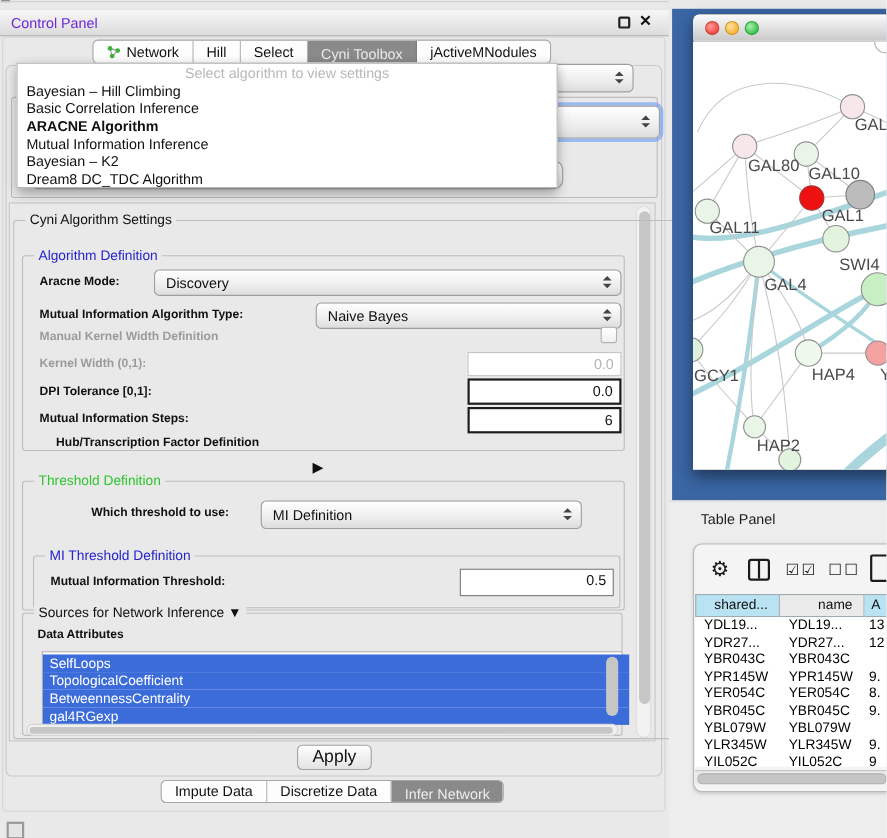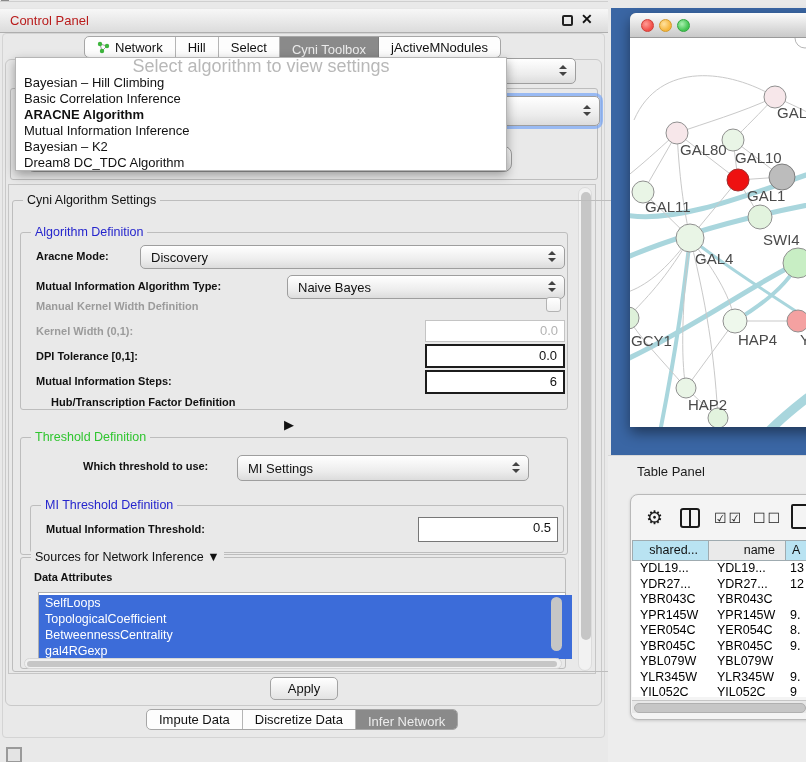--- a/index.html
+++ b/index.html
@@ -6,21 +6,21 @@
   #root{
     position:relative;width:806px;height:762px;overflow:hidden;
     background:#e9e9e9;font-family:"Liberation Sans",sans-serif;font-size:13px;color:#111;
   }
   .abs{position:absolute;box-sizing:border-box;}
   .nowrap{white-space:nowrap;}
   
   .cp-topline{left:0;top:1px;width:608px;height:1px;background:#cfcfcf;}
   .cp-header{left:0;top:8px;width:608px;height:25px;background:linear-gradient(#f7f7f7,#dcdcdc);
     border-top:1px solid #e6e6e6;border-bottom:1px solid #aeaeae;}
-  .cp-title{left:10px;top:13px;font-size:13px;color:#b91c1c;}
+  .cp-title{left:10px;top:13px;font-size:13px;color:#6d28d9;}
   .float-btn{left:562px;top:15px;width:11px;height:11px;border:2px solid #222;border-radius:2px;background:transparent;}
   .close-btn{left:581px;top:11px;font-size:14px;font-weight:bold;color:#111;}
   .cp-outer{left:2px;top:33px;width:603px;height:705px;border:1px solid #d4d4d4;border-radius:4px;}
   .tab-panel{left:5px;top:59px;width:597px;height:647px;border:1px solid #c9c9c9;border-radius:6px;background:#e9e9e9;}
   
   .seg{display:flex;align-items:stretch;background:#fdfdfd;border:1px solid #a6a6a6;border-radius:5px;overflow:hidden;}
   .seg .tab{display:flex;align-items:center;gap:5px;padding:0 12px;font-size:13px;color:#111;
     border-right:1px solid #b5b5b5;background:transparent;}
   .seg .tab:last-child{border-right:none;}
   .seg .tab.sel{background:#8a8a8a;color:#ececec;border-right-color:#7d7d7d;align-items:flex-end;}
@@ -39,32 +39,32 @@
   .lbl{font-size:11px;font-weight:bold;color:#111;white-space:nowrap;}
   .lbl.dis{color:#9b9b9b;}
   
   .tb{border:1px solid #bdbdbd;border-radius:3px;}
   .tb-title{position:absolute;top:-8px;left:10px;background:#e9e9e9;padding:0 4px;font-size:12.5px;white-space:nowrap;}
   .tb-title.blue{color:#2525cd;}
   .tb-title.green{color:#2fc52f;}
   
   .popup{left:15px;top:57px;width:492px;height:114px;background:#fff;border:1px solid #b5b5b5;
     box-shadow:0 4px 10px rgba(0,0,0,.35);z-index:10;}
-  .popup .ph{height:17px;line-height:17px;text-align:center;color:#b8b8b8;font-size:18px;}
+  .popup .ph{height:17px;line-height:17px;text-align:center;color:#b8b8b8;font-size:13px;}
   .popup .item{height:16px;line-height:16px;padding-left:8px;font-size:13px;color:#111;white-space:nowrap;}
   .popup .item.bold{font-weight:bold;}
   
   .sb-track-v{background:#f2f2f2;border:1px solid #dcdcdc;border-radius:7px;}
   .sb-thumb{background:#c6c6c6;border-radius:6px;}
   .sb-track-h{background:#f0f0f0;border:1px solid #d6d6d6;border-radius:6px;}
   
   .attr-list{background:#fff;border:1px solid #b0b0b0;}
   .attr-item{height:16px;line-height:16px;padding-left:6px;font-size:12.5px;color:#fff;background:#3c6cd9;width:533px;box-sizing:border-box;white-space:nowrap;}
   .apply{left:270px;top:677px;width:68px;height:23px;border:1px solid #a3a3a3;border-radius:5px;
-    background:linear-gradient(#ffffff,#e3e3e3);font-size:13px;text-align:center;line-height:21px;}
+    background:linear-gradient(#ffffff,#e3e3e3);font-size:16px;text-align:center;line-height:21px;}
   
   .blue-bg{left:611px;top:8px;width:195px;height:447px;background:#3a66a4;}
   .net-window{left:630px;top:13px;width:200px;height:414px;border:1px solid #7d7d7d;border-radius:6px 6px 0 0;
     box-shadow:0 6px 14px rgba(0,0,0,.45);background:#fff;}
   .net-titlebar{left:630px;top:13px;width:200px;height:25px;background:linear-gradient(#fbfbfb,#c9c9c9);
     border-bottom:1px solid #9a9a9a;border-radius:6px 6px 0 0;}
   .tl{width:13px;height:13px;border-radius:50%;top:19px;}
   .tl.red{left:641px;background:radial-gradient(circle at 4px 4px,#ff9d96,#f2504a 65%);border:1px solid #ce3e37;}
   .tl.yellow{left:659px;background:radial-gradient(circle at 4px 4px,#ffe2a0,#f7b63d 65%);border:1px solid #d29a2b;}
   .tl.green{left:677px;background:radial-gradient(circle at 4px 4px,#a9f0b0,#44c553 65%);border:1px solid #2fa53e;}
@@ -206,21 +206,21 @@
     <div class="abs field strong" style="left:425px;top:370px;width:140px;height:24px;">6</div>
 
     <div class="abs lbl" style="left:36px;top:396px;padding-left:15px;">Hub/Transcription Factor Definition</div>
     <div class="abs" style="left:284px;top:417px;font-size:13px;color:#111;">▶</div>
 
     <div class="abs tb" style="left:20px;top:437px;width:548px;height:118px;">
       <span class="tb-title green">Threshold Definition</span>
     </div>
     <div class="abs lbl" style="left:83px;top:460px;">Which threshold to use:</div>
     <div class="abs combo" style="left:237px;top:455px;width:292px;height:26px;">
-      <span class="val">MI Settings</span>
+      <span class="val">MI Definition</span>
       <span class="spin">
           <i class="up"></i>
           <i class="dn"></i>
         </span>
     </div>
     <div class="abs tb" style="left:30px;top:505px;width:534px;height:48px;">
       <span class="tb-title blue">MI Threshold Definition</span>
     </div>
     <div class="abs lbl" style="left:46px;top:523px;">Mutual Information Threshold:</div>
     <div class="abs field" style="left:418px;top:517px;width:140px;height:25px;border-color:#777;">0.5</div>

